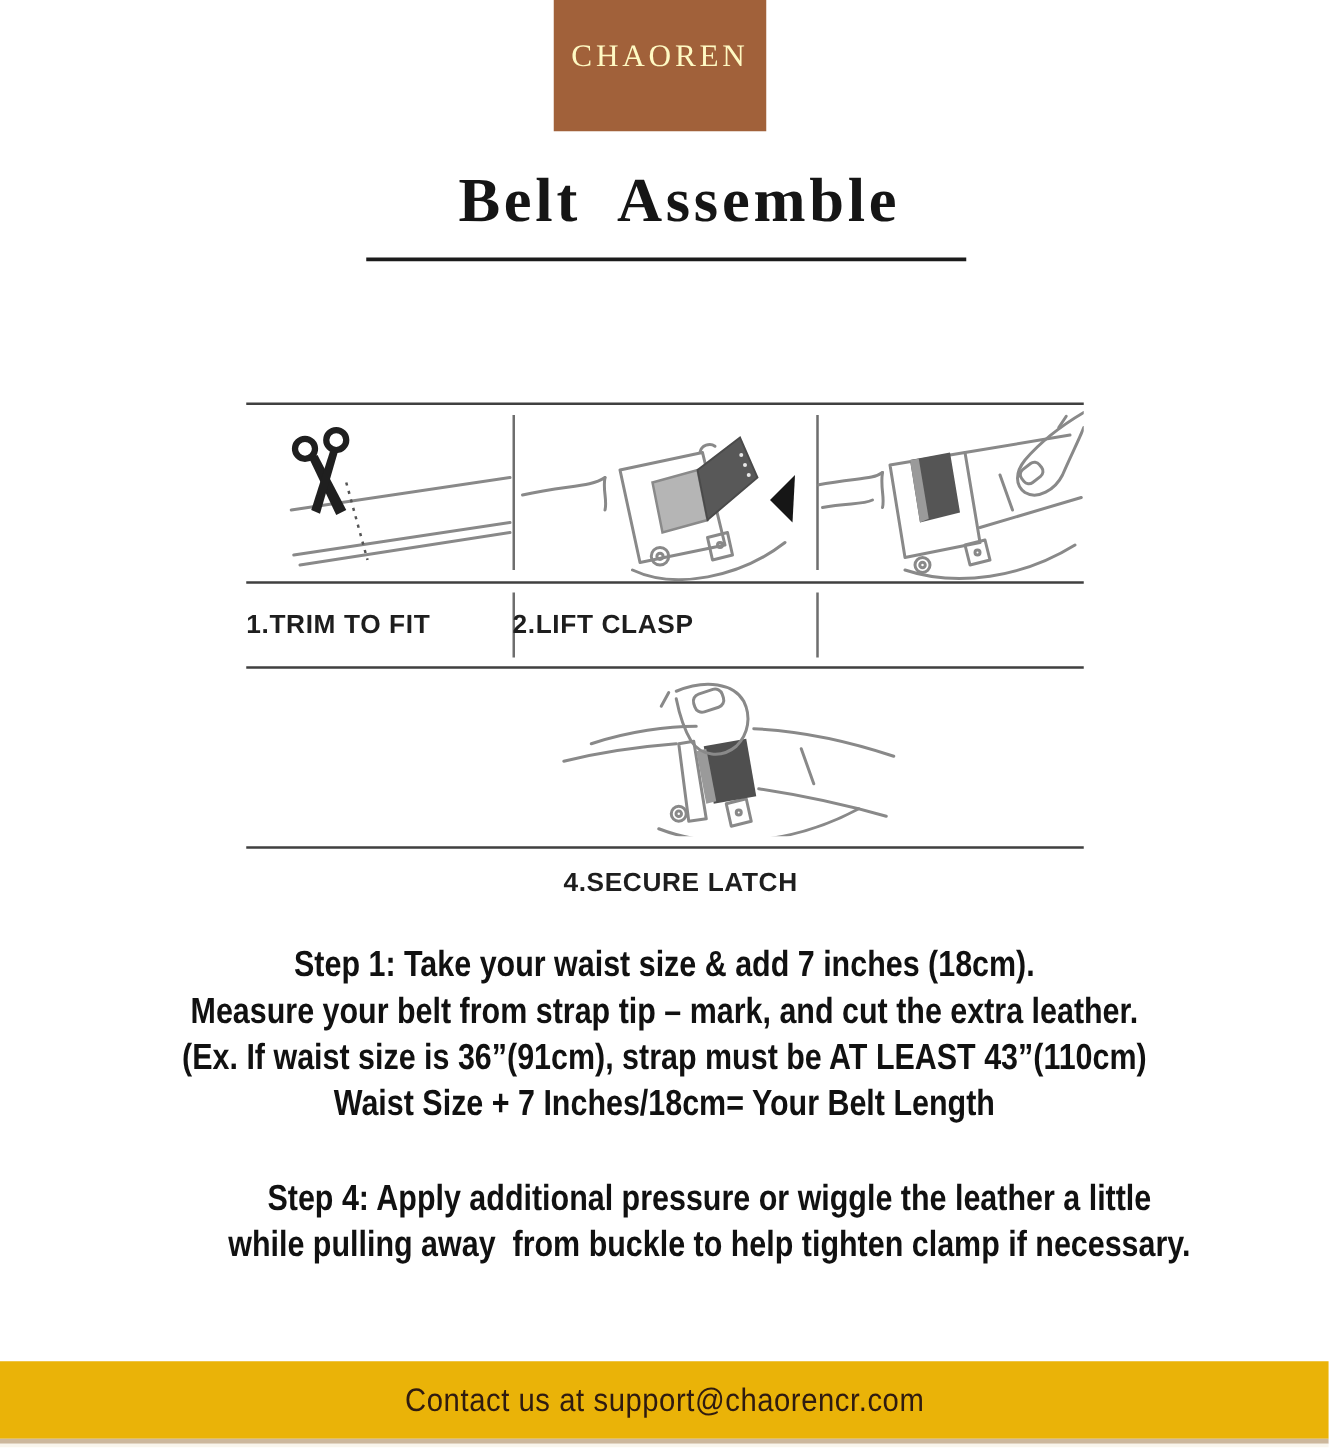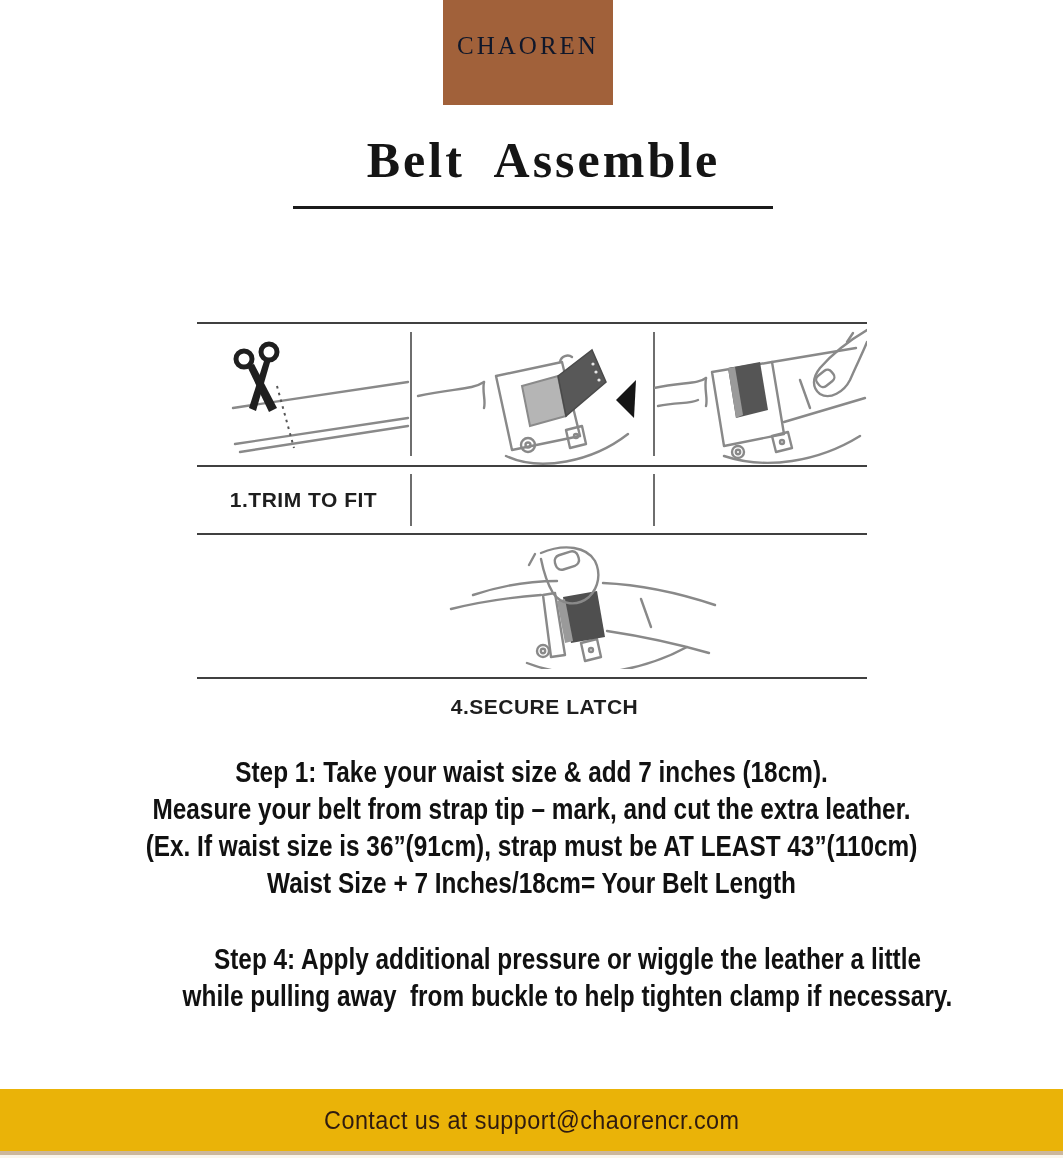--- a/index.html
+++ b/index.html
@@ -5,37 +5,37 @@
   html,body{margin:0;padding:0;}
   body{
     width:1063px;height:1158px;position:relative;overflow:hidden;
     background:#ffffff;font-family:"Liberation Sans",sans-serif;color:#1a1a1a;
   }
   .abs{position:absolute;}
 
   
   .brand-box{left:443px;top:0;width:170px;height:105px;background:#a1613a;
     display:flex;align-items:center;justify-content:center;padding-bottom:14px;box-sizing:border-box;}
-  .brand-text{font-family:"Liberation Serif",serif;font-size:25px;letter-spacing:3px;color:#0f172a;}
+  .brand-text{font-family:"Liberation Serif",serif;font-size:25px;letter-spacing:3px;color:#fef9c3;}
 
   
   .title{left:0;width:1063px;top:131px;text-align:center;
     font-family:"Liberation Serif",serif;font-weight:bold;font-size:50px;
     letter-spacing:3px;word-spacing:16px;color:#151515;margin-left:12px;}
   .title-rule{left:293px;top:206px;width:480px;height:3px;background:#1b1b1b;}
 
   
   .grid{left:197px;top:322px;width:670px;height:357px;}
   .hline{position:absolute;left:0;width:670px;height:2px;background:#404040;}
   .vline{position:absolute;width:2px;background:#6e6e6e;}
   .row{position:absolute;left:0;width:670px;display:flex;}
   .row1{top:2px;height:141px;}
   .row2{top:145px;height:66px;}
   .row3{top:213px;height:142px;}
-  .cell{height:100%;box-sizing:border-box;display:flex;align-items:center;justify-content:center;}
+  .cell{height:100%;box-sizing:border-box;display:flex;align-items:center;justify-content:flex-start;}
   .c1{width:213px;} .c2{width:244px;} .c3{width:213px;}
   .cell svg{display:block;}
   .step-label{font-weight:bold;font-size:21px;letter-spacing:0.5px;color:#1e1e1e;white-space:pre;}
   .label4{left:0;width:1063px;top:695px;text-align:center;font-weight:bold;font-size:21px;
     letter-spacing:0.5px;color:#1e1e1e;transform:translateX(13px);}
 
   
   .para{width:1063px;text-align:center;font-weight:bold;font-size:29px;line-height:37px;
     color:#111;transform:scaleX(0.84);transform-origin:50% 0;}
   .para .line{white-space:pre;}
@@ -136,20 +136,23 @@
           <path d="M193,18 L199,9" class="art"></path>
         </g>
       </svg>
     </div>
   </div>
 
   <div class="row row2">
     <div class="cell c1">
         <span class="step-label">1.TRIM TO FIT</span>
       </div>
+    <div class="cell c2">
+        <span class="step-label">2.LIFT CLASP</span>
+      </div>
   </div>
 
   <div class="row row3">
     <svg class="abs" style="left:246px;top:8px" width="290" height="126" viewBox="0 0 290 126">
       <g class="art">
         <path d="M8,66 C40,58 72,54 98,52"></path>
         <path d="M30,52 C60,42 92,38 114,38"></path>
         <path d="M100,52 L112,50 L122,112 L108,114 Z"></path>
         <path d="M160,40 C204,42 242,52 272,62"></path>
         <path d="M164,88 C204,94 238,102 266,110"></path>

